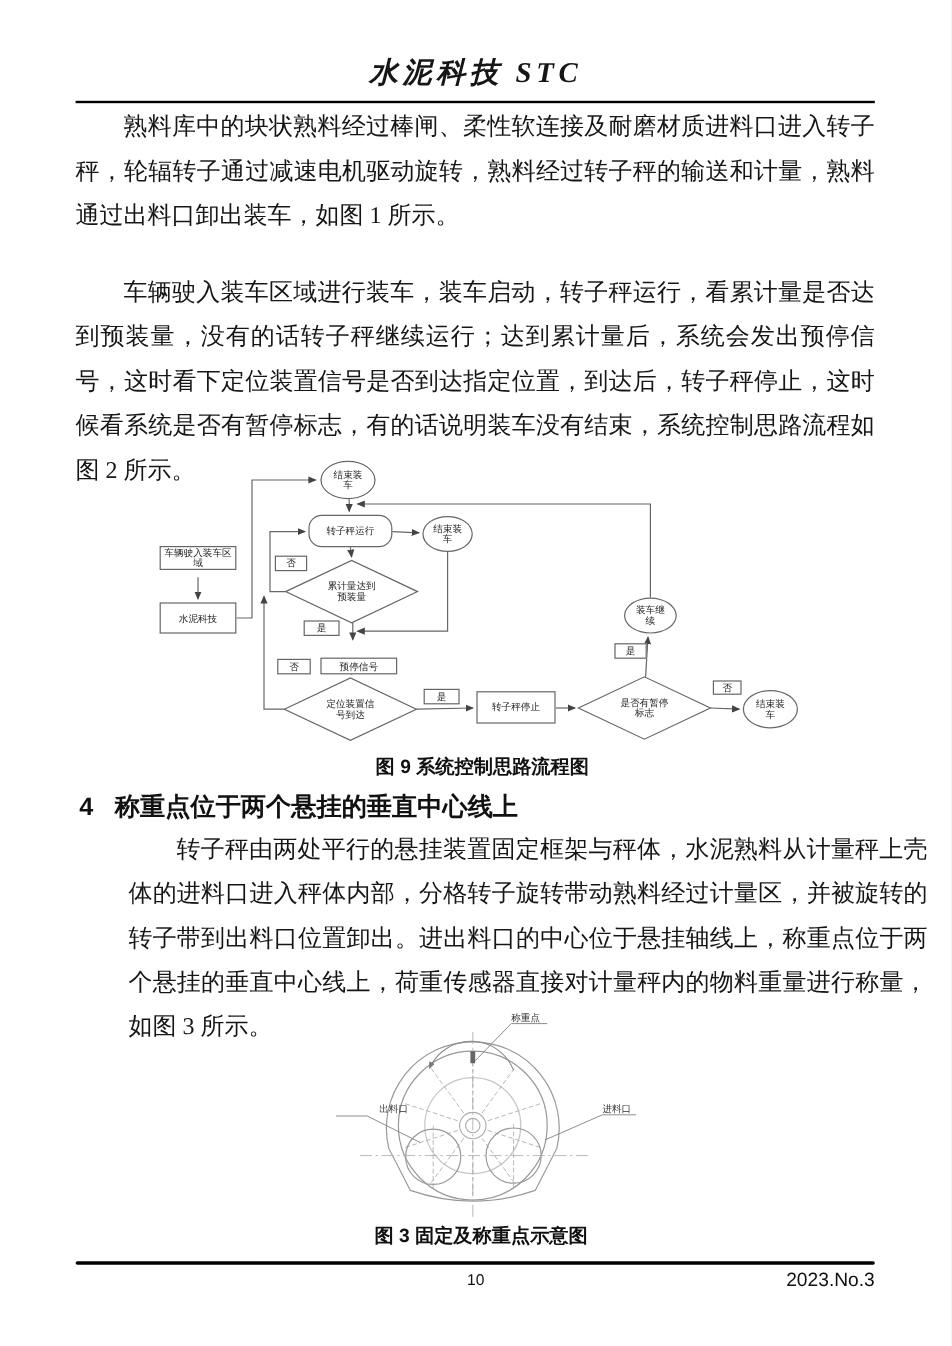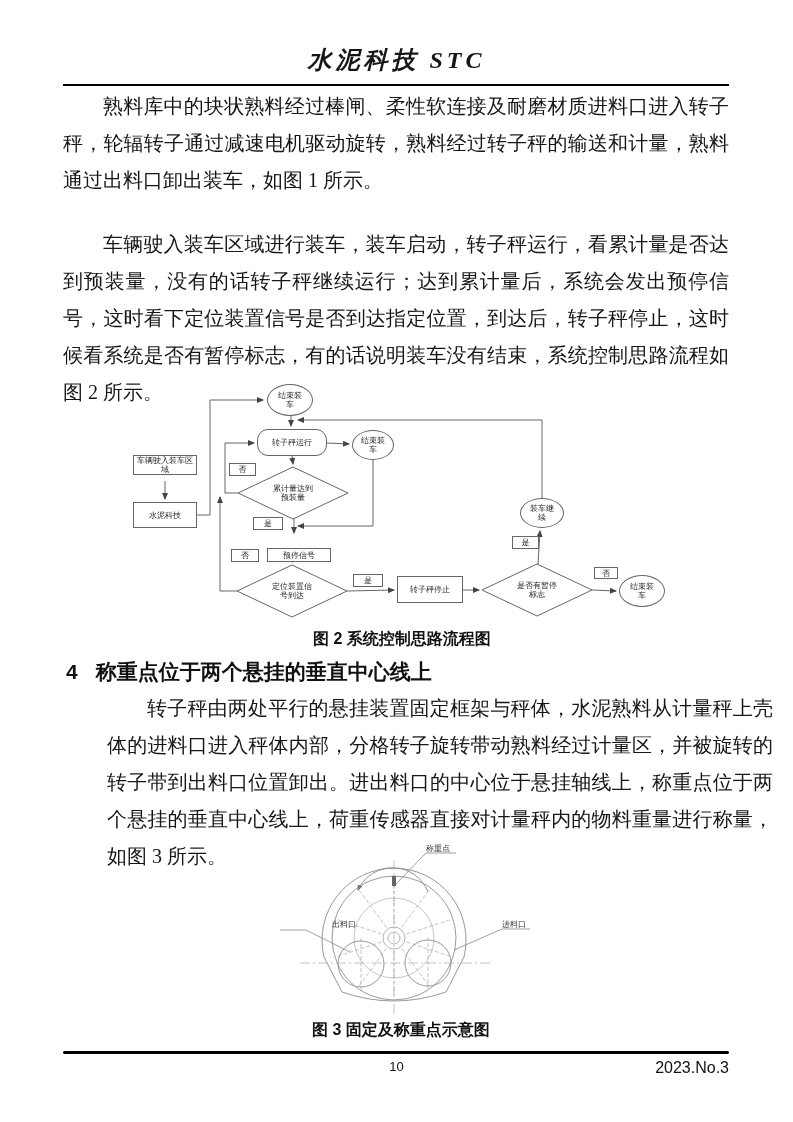--- a/index.html
+++ b/index.html
@@ -112,21 +112,21 @@
         <span class="fc-inner" style="width:26px;">结束装车</span>
       </div>
     <div class="fc-node" style="left:119px;top:80px;width:27px;height:13px;">否</div>
     <div class="fc-node" style="left:143px;top:134px;width:30px;height:13px;">是</div>
     <div class="fc-node" style="left:121px;top:166px;width:28px;height:13px;">否</div>
     <div class="fc-node" style="left:243px;top:191px;width:30px;height:13px;">是</div>
     <div class="fc-node" style="left:402px;top:153px;width:27px;height:13px;">是</div>
     <div class="fc-node" style="left:484px;top:184px;width:24px;height:12px;">否</div>
   </div>
 
-  <div class="caption" style="top:629px;left:313px;">图 2 系统控制思路流程图</div>
+  <div class="caption" style="top:629px;left:313px;">图 9 系统控制思路流程图</div>
 
   <div class="heading" style="top:658px;">
     <span class="num">4</span><span>称重点位于两个悬挂的垂直中心线上</span>
   </div>
 
   <div class="para" style="top:690px;margin-left:44px;">转子秤由两处平行的悬挂装置固定框架与秤体，水泥熟料从计量秤上壳体的进料口进入秤体内部，分格转子旋转带动熟料经过计量区，并被旋转的转子带到出料口位置卸出。进出料口的中心位于悬挂轴线上，称重点位于两个悬挂的垂直中心线上，荷重传感器直接对计量秤内的物料重量进行称量，如图 3 所示。</div>
 
   <div class="fig3">
     <svg width="260" height="180" viewBox="0 0 260 180">
       <defs>
@@ -161,21 +161,21 @@
       </g>
       <path d="M 150,52 A 38 38 0 0 0 80,50" fill="none" stroke="#888" stroke-width="0.9" marker-end="url(#arr2)"></path>
       <rect x="114" y="36" width="4" height="10" fill="#666"></rect>
       <g stroke="#888" stroke-width="0.8">
         <path d="M 178,13 L 148,13 L 118,44" fill="none"></path>
         <path d="M 2,90 L 28,90 L 72,112" fill="none"></path>
         <path d="M 252,89 L 224,89 L 176,110" fill="none"></path>
       </g>
     </svg>
     <div class="fig-label" style="left:148px;top:3px;">称重点</div>
-    <div class="fig-label" style="left:16px;top:79px;padding-left:38px;">出料口</div>
+    <div class="fig-label" style="left:0;top:79px;padding-left:38px;">出料口</div>
     <div class="fig-label" style="left:224px;top:79px;">进料口</div>
   </div>
 
   <div class="caption" style="top:1020px;left:312px;">图 3 固定及称重点示意图</div>
 
   <div class="ftr-rule"></div>
   <div class="ftr-page">10</div>
   <div class="ftr-issue">2023.No.3</div>
 
 </div>

